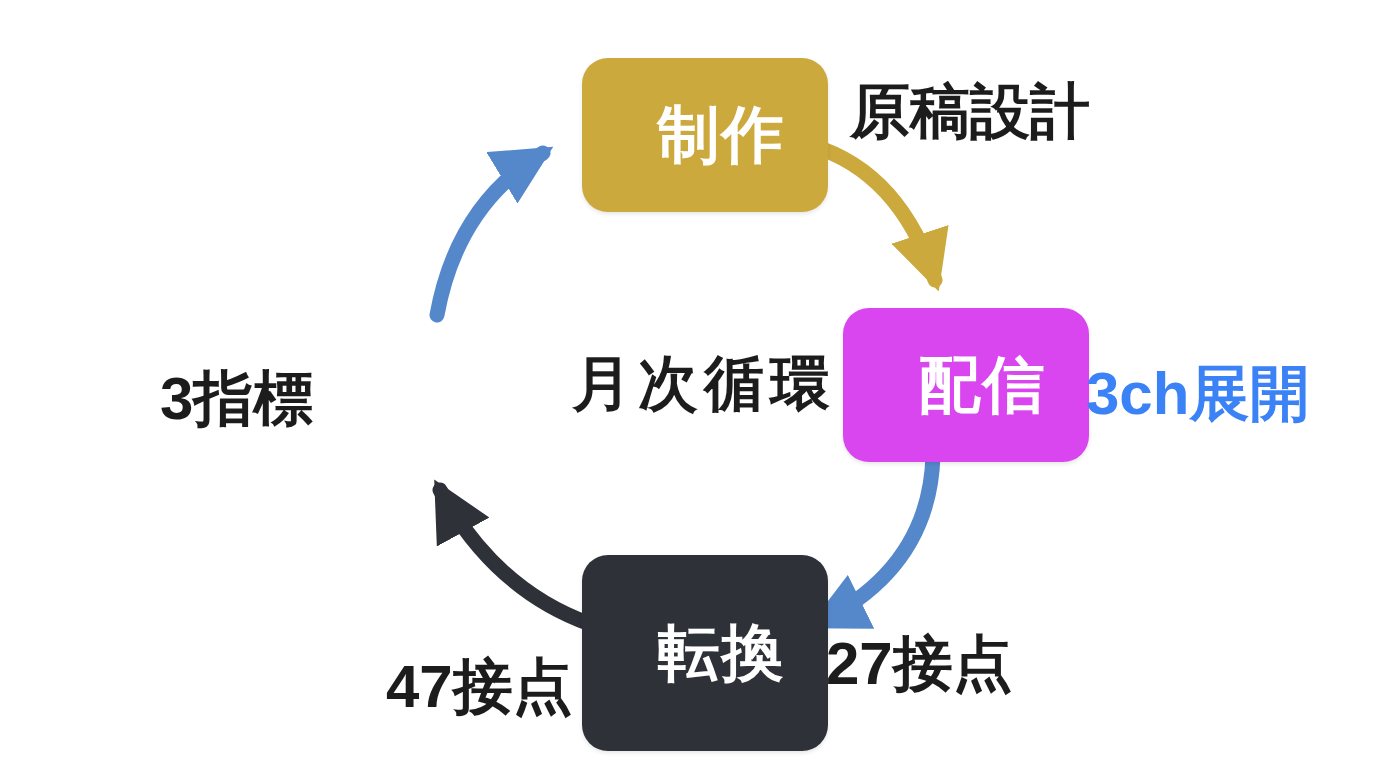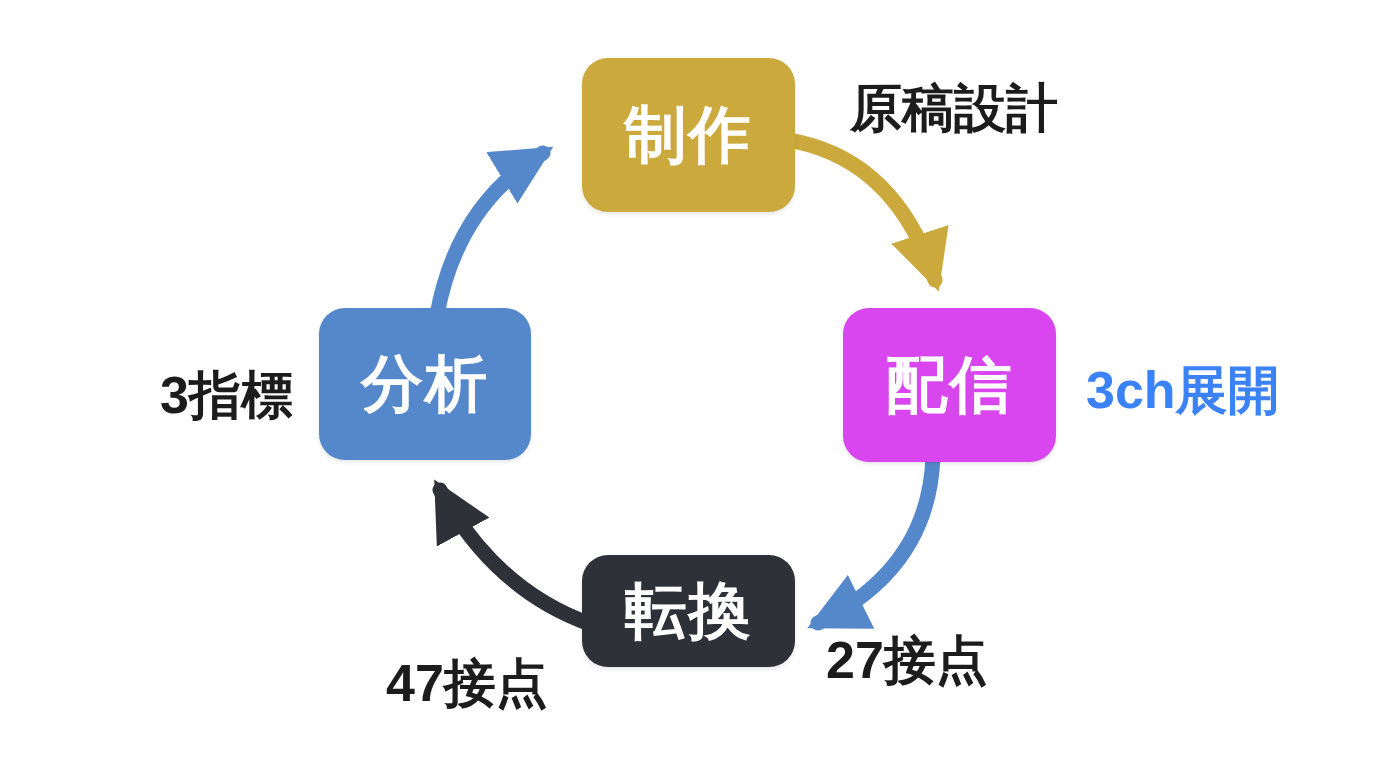--- a/index.html
+++ b/index.html
@@ -20,36 +20,37 @@
     width: 1376px;
     height: 768px;
   }
   .node {
     position: absolute;
     display: flex;
     align-items: center;
     justify-content: center;
     border-radius: 26px;
     box-shadow: 0 2px 4px rgba(0,0,0,0.10);
+    padding-left: 33px;
   }
   .node-label {
     color: #ffffff;
     font-size: 62px;
     font-weight: bold;
     letter-spacing: 2px;
     line-height: 1;
     user-select: none;
   }
   .node-seisaku { left: 582px; top: 58px;  width: 213px; height: 154px; }
   .node-haishin { left: 843px; top: 308px; width: 213px; height: 154px; }
-  .node-tenkan  { left: 582px; top: 555px; width: 213px; height: 112px; }
+  .node-tenkan  { left: 582px; top: 555px; width: 213px; height: 196px; }
   .node-bunseki { left: 319px; top: 308px; width: 212px; height: 152px; }
   .annotation {
     position: absolute;
-    font-size: 52px;
+    font-size: 60px;
     font-weight: bold;
     line-height: 1;
     white-space: nowrap;
     user-select: none;
   }
   .ann-genkou  { left: 850px;  top: 82px;  }
   .ann-3ch     { left: 1086px; top: 364px; }
   .ann-27      { left: 826px;  top: 634px; }
   .ann-47      { left: 386px;  top: 657px; }
   .ann-3shihyo { left: 160px;  top: 358px; }
@@ -99,28 +100,26 @@
   </div>
 
   <div class="node node-haishin" style="background: #d946ef;">
     <span class="node-label">配信</span>
   </div>
 
   <div class="node node-tenkan" style="background: rgb(46, 49, 56);">
     <span class="node-label">転換</span>
   </div>
 
-  <div class="node node-bunseki" style="background: rgb(85, 136, 203);">
-    <span class="node-label">分析</span>
-  </div>
 
   <div class="annotation ann-genkou" style="color: rgb(28, 28, 28);">原稿設計</div>
 
   <div class="annotation ann-3ch" style="color: #3b82f6;">3ch展開</div>
 
   <div class="annotation ann-27" style="color: rgb(28, 28, 28);">27接点</div>
 
   <div class="annotation ann-47" style="color: rgb(28, 28, 28); text-align: right;">47接点</div>
 
   <div class="annotation ann-3shihyo" style="color: rgb(28, 28, 28); margin-top: 11px;">3指標</div>
 
+  <div class="center-title" style="color: rgb(28, 28, 28);">月次循環</div>
 
 </div>
 
 </body></html>

